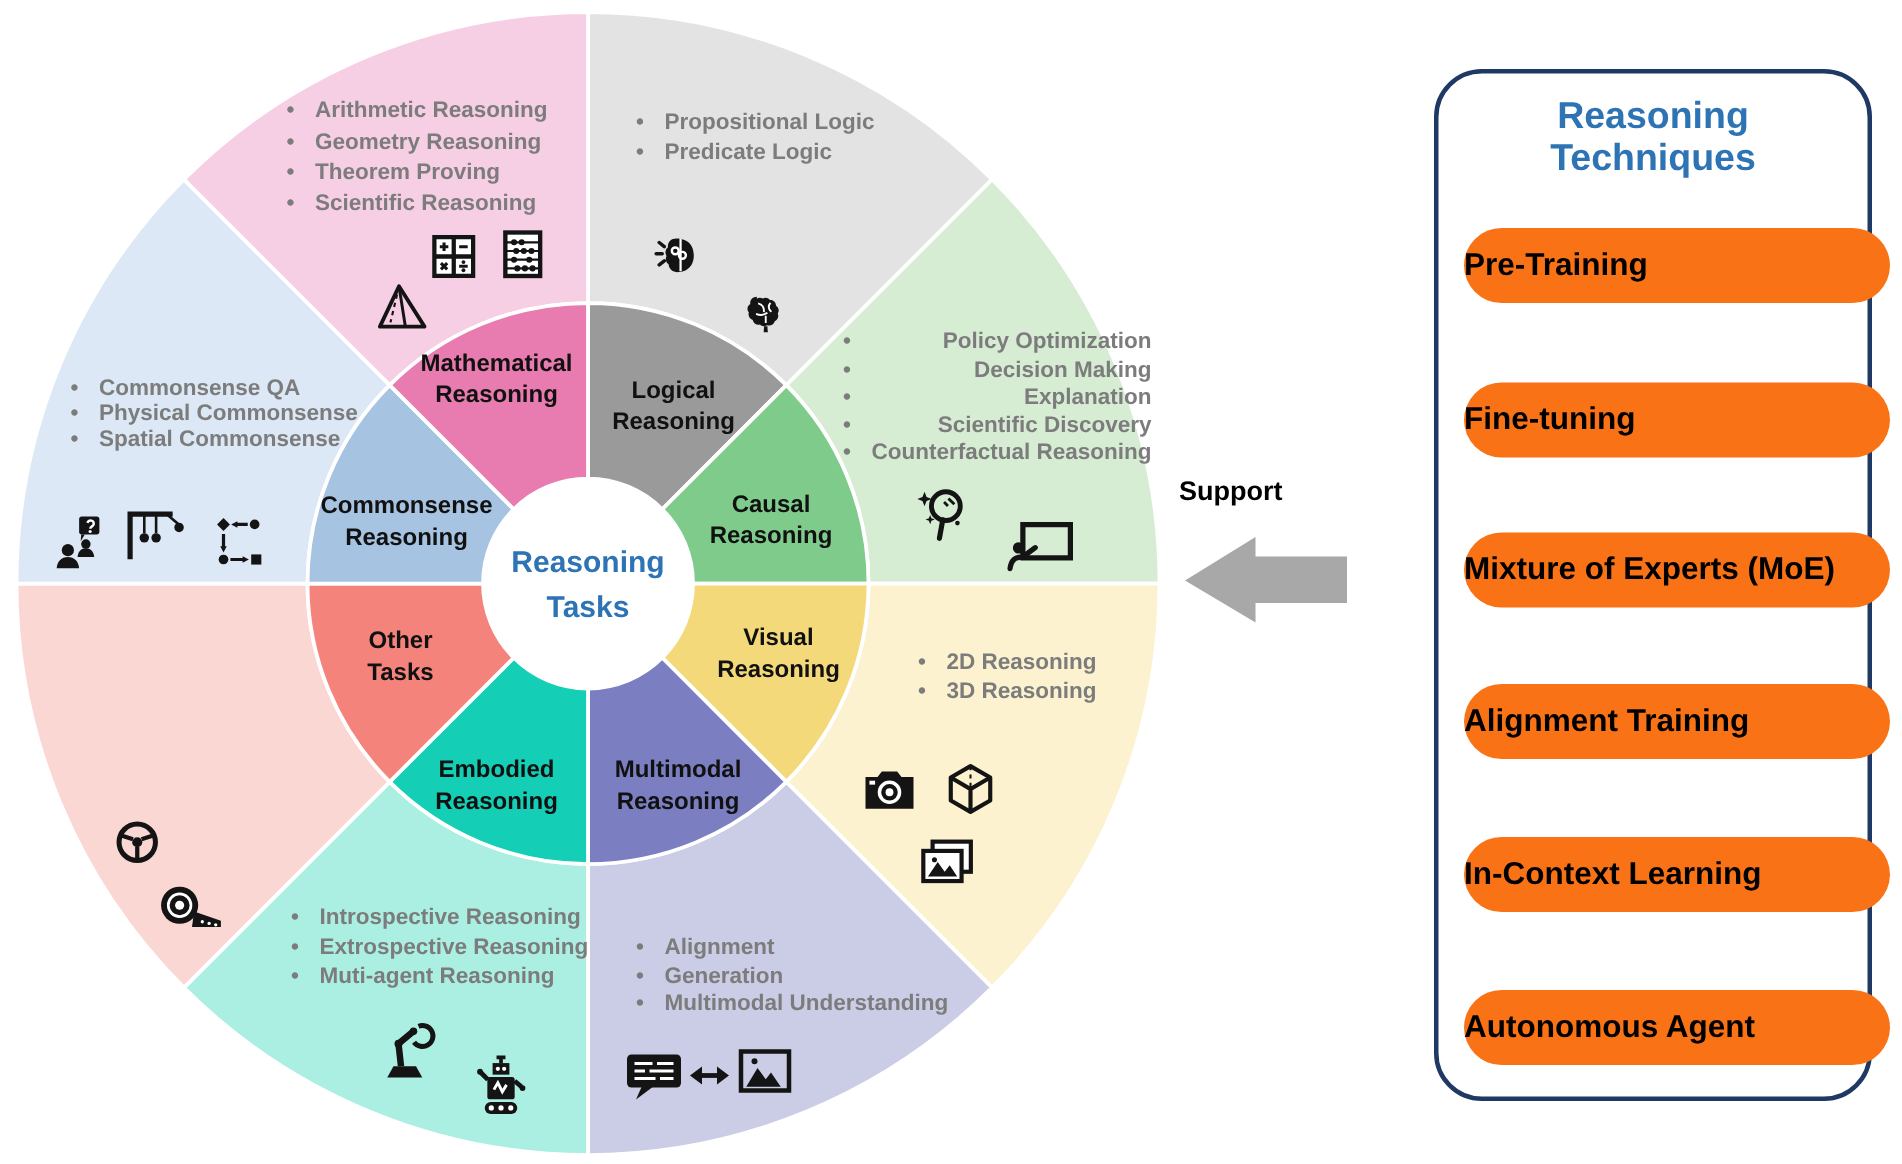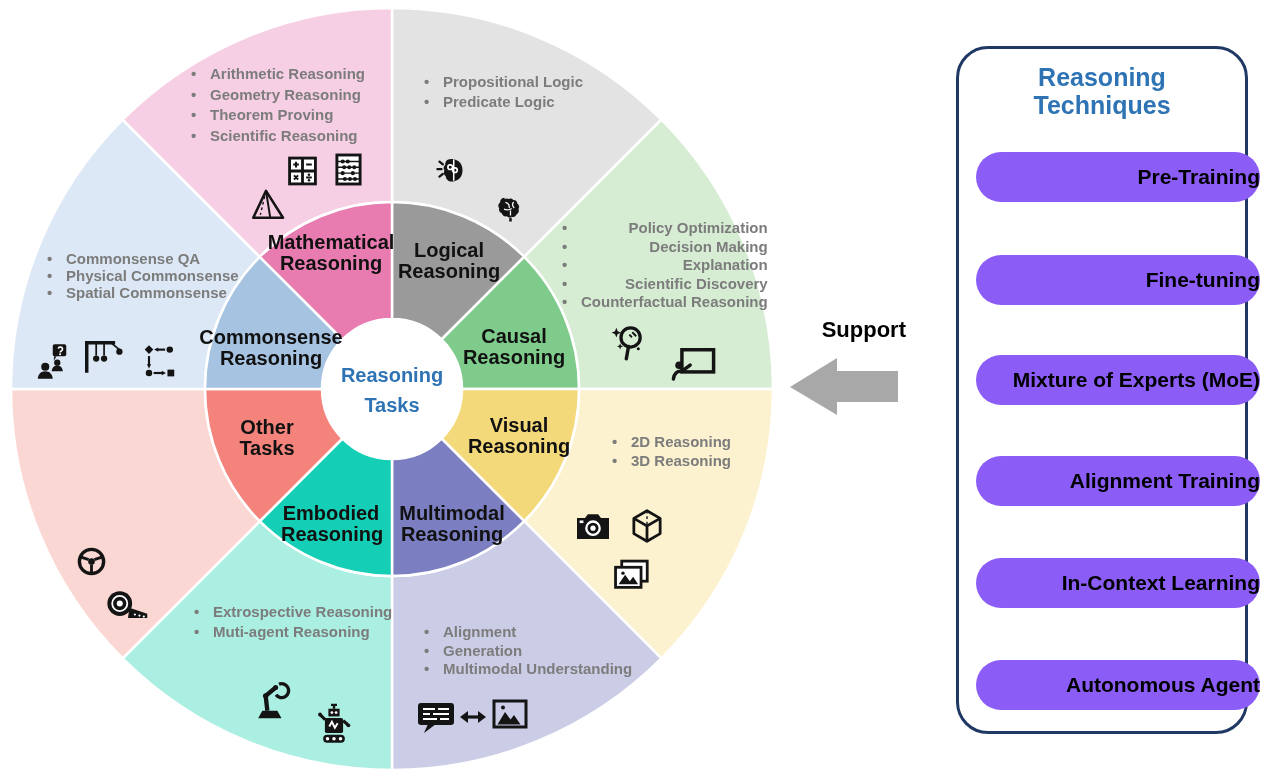--- a/index.html
+++ b/index.html
@@ -7,37 +7,37 @@
          font-family:"Liberation Sans",sans-serif;}
   svg{display:block;}
   .wheel-svg{position:absolute;left:0;top:0;}
   
   .blist{position:absolute;margin:0;padding:0;list-style:none;color:#7C7C7C;
          font-weight:bold;font-size:15px;white-space:nowrap;}
   .blist li{position:relative;padding-left:23px;}
   .blist li::before{content:"\2022";position:absolute;left:4px;}
   
   .slabel{position:absolute;transform:translate(-50%,-50%);text-align:center;
-          font-weight:bold;font-size:20px;line-height:21px;color:#111;}
+          font-weight:bold;font-size:16px;line-height:21px;color:#111;}
   .center-label{position:absolute;transform:translate(-50%,-50%);text-align:center;
           font-weight:bold;font-size:20px;line-height:30px;color:#2E74B5;}
   
   .icon{position:absolute;}
   .icon svg{width:100%;height:100%;}
   
-  .support-label{position:absolute;left:786px;top:317px;width:120px;text-align:right;
-          font-weight:bold;font-size:22px;color:#000;}
+  .support-label{position:absolute;left:786px;top:317px;width:120px;text-align:left;
+          font-weight:bold;font-size:18px;color:#000;}
   .support-arrow{position:absolute;left:780px;top:350px;}
   
   .panel{position:absolute;left:929px;top:46px;width:292px;height:688px;box-sizing:border-box;
          border:3.5px solid #1F3864;border-radius:32px;background:#fff;margin-left:27px;}
   .panel-title{position:absolute;left:0;right:0;top:14px;margin:0 auto;width:200px;text-align:center;
          color:#2E74B5;font-weight:bold;font-size:25px;line-height:28px;}
-  .pill{position:absolute;left:17px;width:284px;height:50px;border-radius:25px;background:#8b5cf6;
-        text-align:right;line-height:50px;font-weight:bold;font-size:21px;color:#000;
+  .pill{position:absolute;left:17px;width:284px;height:50px;border-radius:25px;background:#f97316;
+        text-align:left;line-height:50px;font-weight:bold;font-size:21px;color:#000;
         white-space:nowrap;}
   .p0{top:103px}.p1{top:206px}.p2{top:306px}.p3{top:407px}.p4{top:509px}.p5{top:611px}
 </style>
 </head>
 <body>
 
 <div class="stage">
 
   <svg class="wheel-svg" width="790" height="776" viewBox="0 0 790 776">
 
@@ -56,21 +56,21 @@
     <path d="M524.2 521.2 A187 187 0 0 1 392 576 L392 459 A70 70 0 0 0 441.5 438.5 Z" stroke="#fff" stroke-width="2.5" fill="#7B7EC0"></path>
     <path d="M392 576 A187 187 0 0 1 259.8 521.2 L342.5 438.5 A70 70 0 0 0 392 459 Z" stroke="#fff" stroke-width="2.5" fill="#14CEB5"></path>
     <path d="M259.8 521.2 A187 187 0 0 1 205 389 L322 389 A70 70 0 0 0 342.5 438.5 Z" stroke="#fff" stroke-width="2.5" fill="#F3837B"></path>
     <path d="M205 389 A187 187 0 0 1 259.8 256.8 L342.5 339.5 A70 70 0 0 0 322 389 Z" stroke="#fff" stroke-width="2.5" fill="#A6C3E2"></path>
     <path d="M259.8 256.8 A187 187 0 0 1 392 202 L392 319 A70 70 0 0 0 342.5 339.5 Z" stroke="#fff" stroke-width="2.5" fill="#E87BB0"></path>
     <circle cx="392" cy="389" r="70" fill="#fff"></circle>
   </svg>
 
   <div class="center-label" style="left:392px;top:390px;width:150px;">Reasoning Tasks</div>
 
-  <div class="slabel" style="left:449px;top:261px;width:120px;">Logical Reasoning</div>
+  <div class="slabel" style="left:449px;top:271px;width:120px;">Logical Reasoning</div>
   <div class="slabel" style="left:514px;top:347px;width:120px;">Causal Reasoning</div>
   <div class="slabel" style="left:519px;top:436px;width:110px;">Visual Reasoning</div>
   <div class="slabel" style="left:452px;top:524px;width:120px;">Multimodal Reasoning</div>
   <div class="slabel" style="left:331px;top:524px;width:100px;">Embodied Reasoning</div>
   <div class="slabel" style="left:267px;top:438px;width:70px;">Other Tasks</div>
   <div class="slabel" style="left:271px;top:348px;width:160px;">Commonsense Reasoning</div>
   <div class="slabel" style="left:331px;top:253px;width:150px;">Mathematical Reasoning</div>
 
   <ul class="blist" style="left:187px;top:64px;line-height:20.5px;">
     <li>Arithmetic Reasoning</li>
@@ -92,20 +92,21 @@
   <ul class="blist" style="left:608px;top:433px;line-height:18.5px;">
     <li>2D Reasoning</li>
     <li>3D Reasoning</li>
   </ul>
   <ul class="blist" style="left:420px;top:623px;line-height:18.5px;">
     <li>Alignment</li>
     <li>Generation</li>
     <li>Multimodal Understanding</li>
   </ul>
   <ul class="blist" style="left:190px;top:602px;line-height:19.5px;">
+    <li>Introspective Reasoning</li>
     <li>Extrospective Reasoning</li>
     <li>Muti-agent Reasoning</li>
   </ul>
   <ul class="blist" style="left:43px;top:250px;line-height:17px;">
     <li>Commonsense QA</li>
     <li>Physical Commonsense</li>
     <li>Spatial Commonsense</li>
   </ul>
 
   <span class="icon" style="left:246px;top:188px;width:40px;height:34px;">

